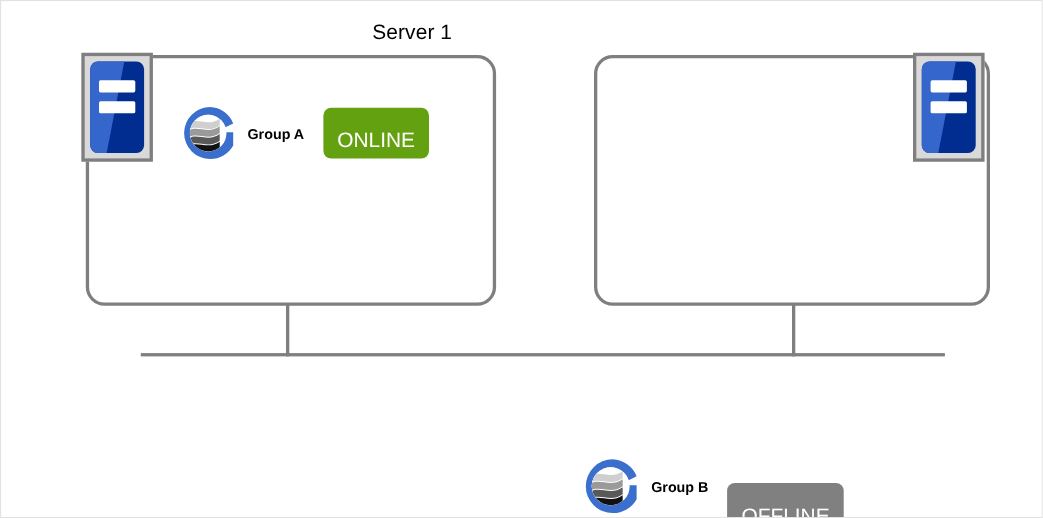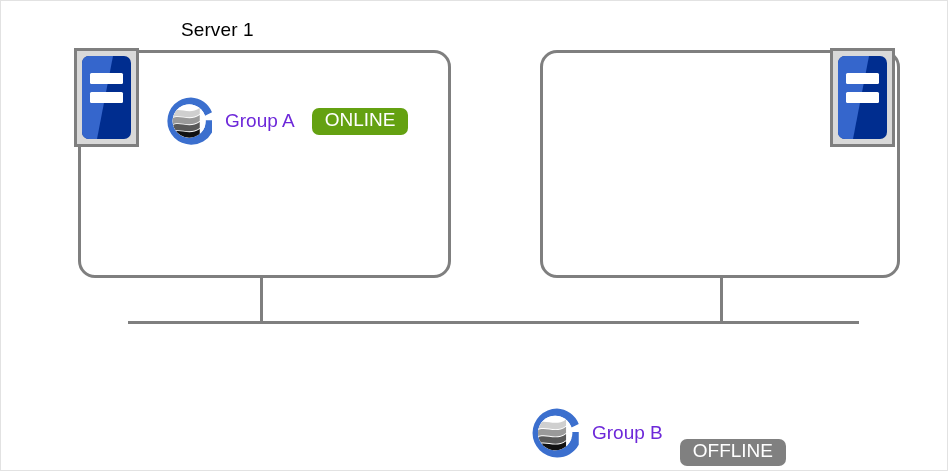--- a/index.html
+++ b/index.html
@@ -17,21 +17,21 @@
     font-family: "Liberation Sans", sans-serif;
     overflow: hidden;
   }
 
   
   .server-title {
     position: absolute;
     font-size: 19px;
     color: #000000;
     white-space: nowrap;
-    text-align: left;
+    text-align: right;
     letter-spacing: 0.1px;
   }
   #title-server-1 { left: 180px; top: 18px; width: 230px; }
   #title-server-2 { left: 580px; top: 18px; width: 230px; }
 
   
   .server-box {
     position: absolute;
     background: #ffffff;
     border: 3px solid #7f7f7f;
@@ -63,32 +63,33 @@
     z-index: 6;
   }
   #group-row-a { left: 162px; top: 92px; }
   #group-row-b { left: 527px; top: 398px; align-items: center; }
 
   .group-logo { display: block; flex: 0 0 auto; }
   #group-row-a .group-logo { width: 56px; height: 56px; }
   #group-row-b .group-logo { width: 58px; height: 58px; }
 
   .group-name {
-    font-size: 19px;
-    color: #6d28d9;
+    font-size: 13px;
+    color: #000000;
     white-space: nowrap;
+    font-weight: bold;
   }
   #group-row-a .group-name { margin-left: 6px; }
   #group-row-b .group-name { margin-left: 6px; }
 
   .status-badge {
     font-size: 19px;
     color: #ffffff;
     border-radius: 7px;
-    padding: 2px 13px 6px 13px;
+    padding: 21px 13px 6px 13px;
     white-space: nowrap;
     line-height: 1;
   }
   #status-badge-a { background: #64a111; margin-left: 17px; }
   #status-badge-b { background: #808080; margin-left: 17px; margin-top: 40px; }
 
   
   .wire-v {
     position: absolute;
     width: 3px;

